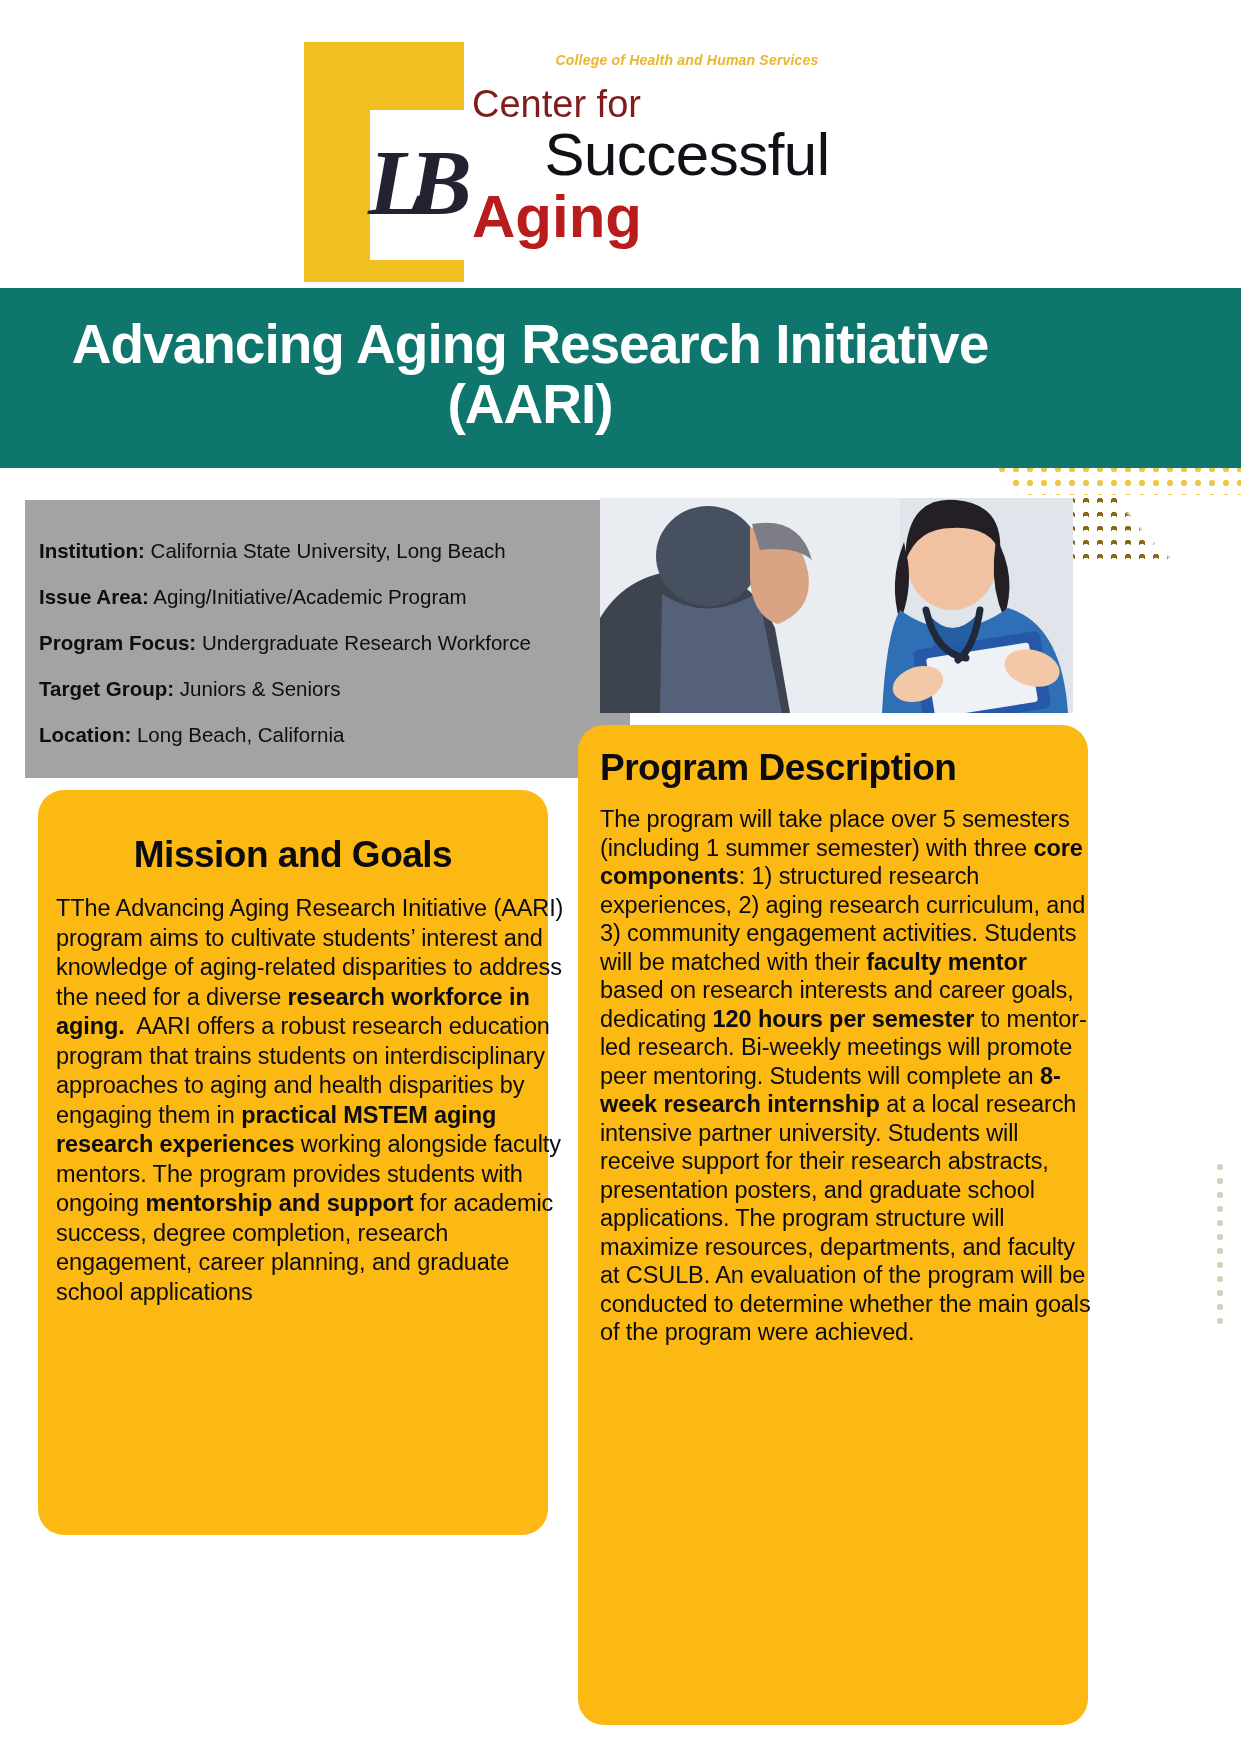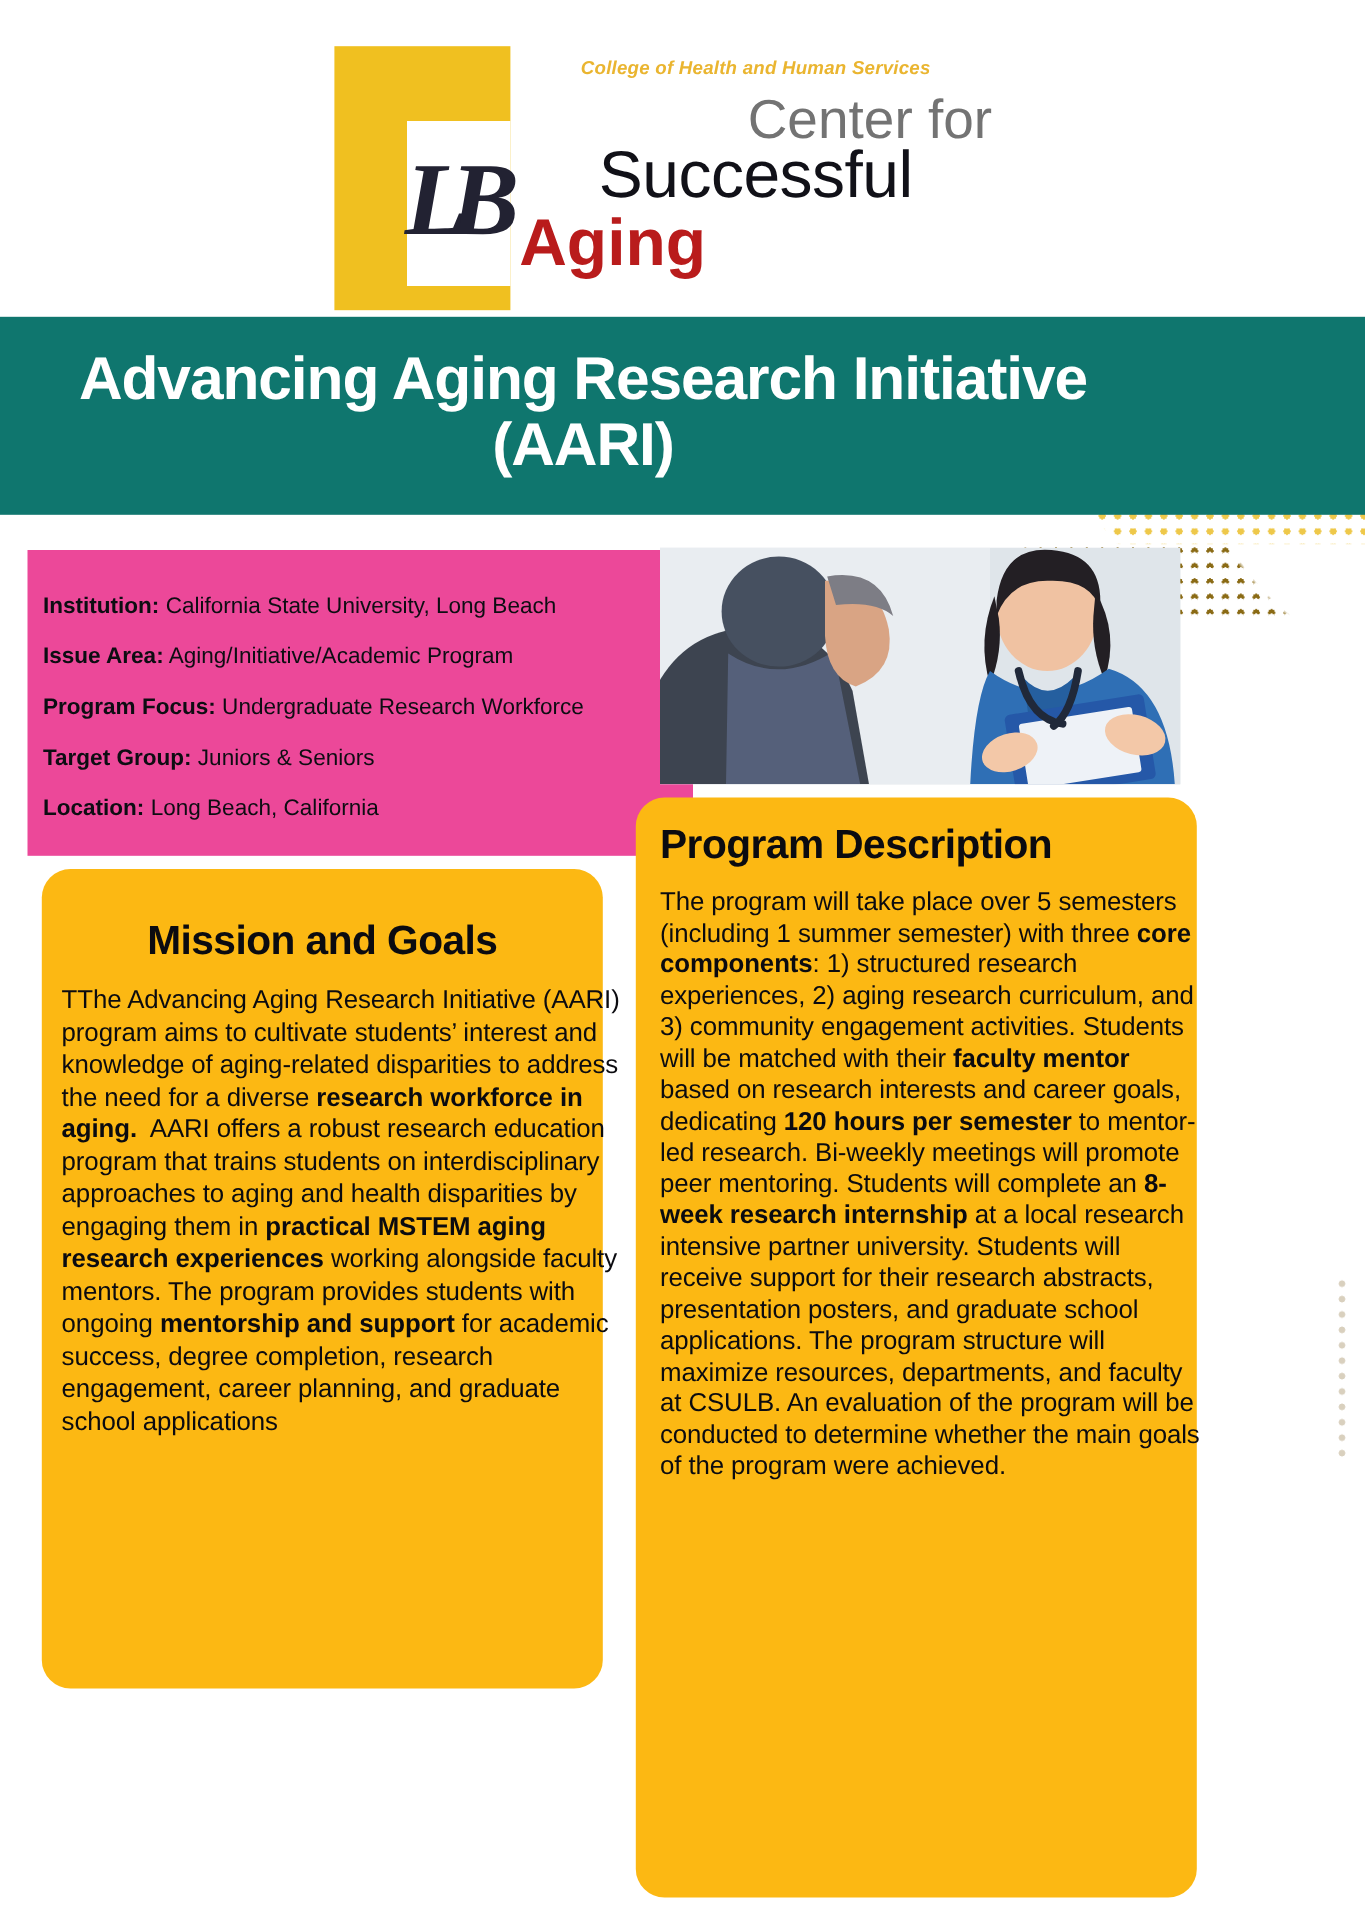--- a/index.html
+++ b/index.html
@@ -103,30 +103,30 @@
   }
   .logo-text {
     position: absolute;
     left: 472px; top: 52px;
     width: 430px;
   }
   .chhs {
     color: #eab530;
     font-weight: bold;
     font-style: italic;
-    font-size: 17px;
+    font-size: 14px;
     text-align: center;
     letter-spacing: .2px;
     margin-bottom: 16px;
   }
   .center-for {
-    color: #737373;
-    font-size: 50px;
+    color: #7f1d1d;
+    font-size: 38px;
     font-weight: 500;
-    text-align: right;
+    text-align: left;
     line-height: 40px;
   }
   .successful {
     color: #111118;
     font-size: 60px;
     font-weight: 500;
     text-align: center;
     line-height: 62px;
     letter-spacing: -.5px;
   }
@@ -156,21 +156,21 @@
     line-height: 60px;
     font-weight: bold;
     letter-spacing: -1px;
   }
 
   
   .info-box {
     position: absolute;
     left: 25px; top: 500px;
     width: 605px; height: 278px;
-    background: #ec4899;
+    background: #a3a3a3;
     padding: 38px 0 0 14px;
   }
   .info-row {
     font-size: 20.5px;
     color: #0d0d12;
     line-height: 26px;
     margin-bottom: 20px;
     white-space: nowrap;
   }
   .info-row b { font-weight: bold; }

